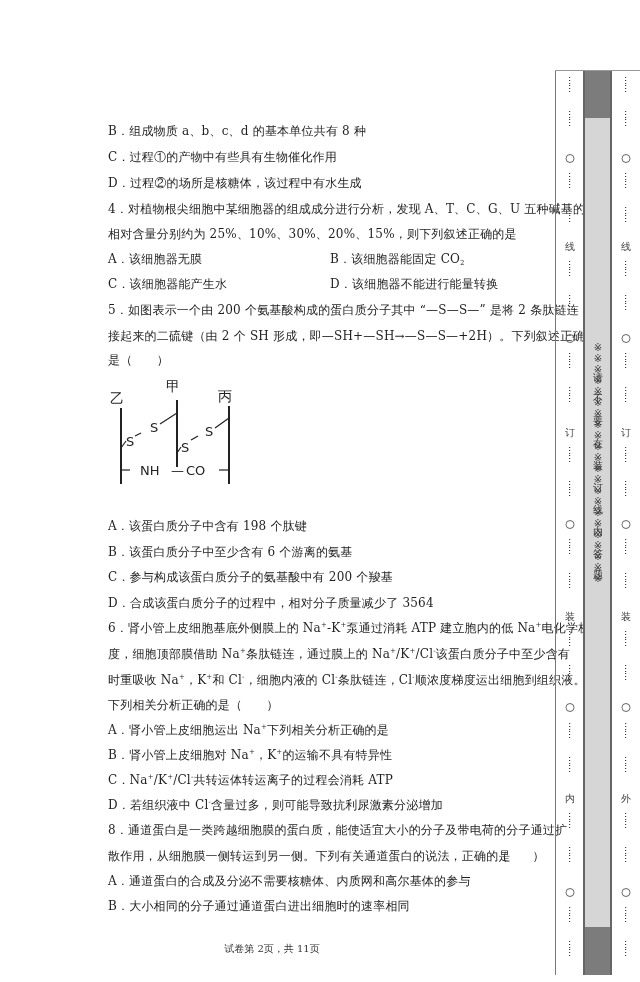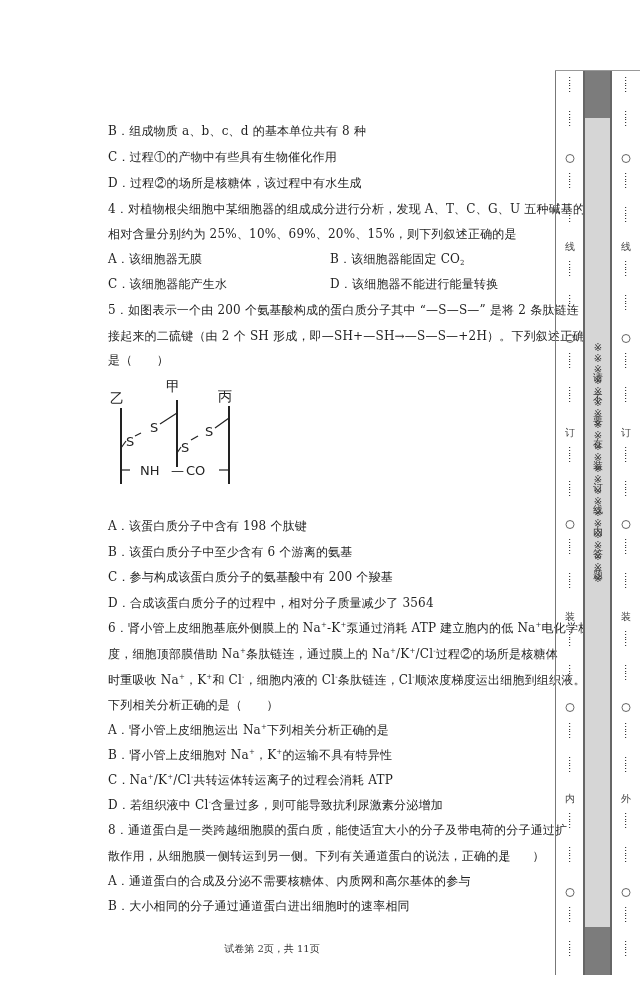--- a/index.html
+++ b/index.html
@@ -52,21 +52,21 @@
   </style>
 </head>
 <body>
 
 <div class="page">
 
   <div class="line" style="top:124px">B．组成物质 a、b、c、d 的基本单位共有 8 种</div>
   <div class="line" style="top:176px">D．过程②的场所是核糖体，该过程中有水生成</div>
   <div class="line" style="top:150px">C．过程①的产物中有些具有生物催化作用</div>
   <div class="line" style="top:202px">4．对植物根尖细胞中某细胞器的组成成分进行分析，发现 A、T、C、G、U 五种碱基的</div>
-  <div class="line" style="top:227px">相对含量分别约为 25%、10%、69%、20%、15%，则下列叙述正确的是</div>
+  <div class="line" style="top:227px">相对含量分别约为 25%、10%、30%、20%、15%，则下列叙述正确的是</div>
 
   <div class="line" style="top:252px">
     <span>A．该细胞器无膜</span>
     <span class="col2" style="left:222px"><span>B．该细胞器能固定 CO</span><sub class="s">2</sub></span>
   </div>
   <div class="line" style="top:277px">
     <span>C．该细胞器能产生水</span>
     <span class="col2" style="left:222px">D．该细胞器不能进行能量转换</span>
   </div>
 
@@ -104,21 +104,21 @@
 
   <div class="line" style="top:519px">A．该蛋白质分子中含有 198 个肽键</div>
   <div class="line" style="top:545px">B．该蛋白质分子中至少含有 6 个游离的氨基</div>
   <div class="line" style="top:570px">C．参与构成该蛋白质分子的氨基酸中有 200 个羧基</div>
   <div class="line" style="top:596px">D．合成该蛋白质分子的过程中，相对分子质量减少了 3564</div>
 
   <div class="line" style="top:621px">
     <span>6．肾小管上皮细胞基底外侧膜上的 Na</span><sup class="s">+</sup><span>-K</span><sup class="s">+</sup><span>泵通过消耗 ATP 建立胞内的低 Na</span><sup class="s">+</sup><span>电化学梯</span>
   </div>
   <div class="line" style="top:647px">
-    <span>度，细胞顶部膜借助 Na</span><sup class="s">+</sup><span>条肽链连，通过膜上的 Na</span><sup class="s">+</sup><span>/K</span><sup class="s">+</sup><span>/Cl</span><sup class="s">-</sup><span>过程②的场所是核糖体</span>
+    <span>度，细胞顶部膜借助 Na</span><sup class="s">+</sup><span>条肽链连，通过膜上的 Na</span><sup class="s">+</sup><span>/K</span><sup class="s">+</sup><span>/Cl</span><sup class="s">-</sup><span>该蛋白质分子中至少含有</span>
   </div>
   <div class="line" style="top:673px">
     <span>时重吸收 Na</span><sup class="s">+</sup><span>，K</span><sup class="s">+</sup><span>和 Cl</span><sup class="s">-</sup><span>，细胞内液的 Cl</span><sup class="s">-</sup><span>条肽链连，Cl</span><sup class="s">-</sup><span>顺浓度梯度运出细胞到组织液。</span>
   </div>
   <div class="line" style="top:698px">下列相关分析正确的是（　　）</div>
 
   <div class="line" style="top:723px">
     <span>A．肾小管上皮细胞运出 Na</span><sup class="s">+</sup><span>下列相关分析正确的是</span>
   </div>
   <div class="line" style="top:748px">

